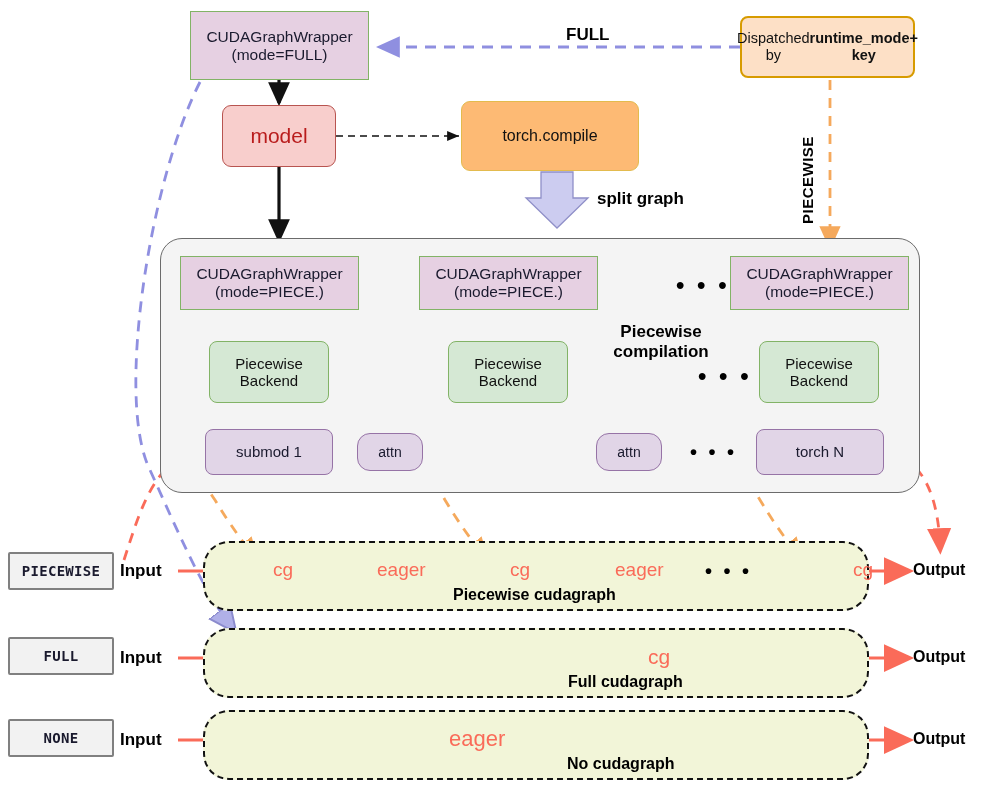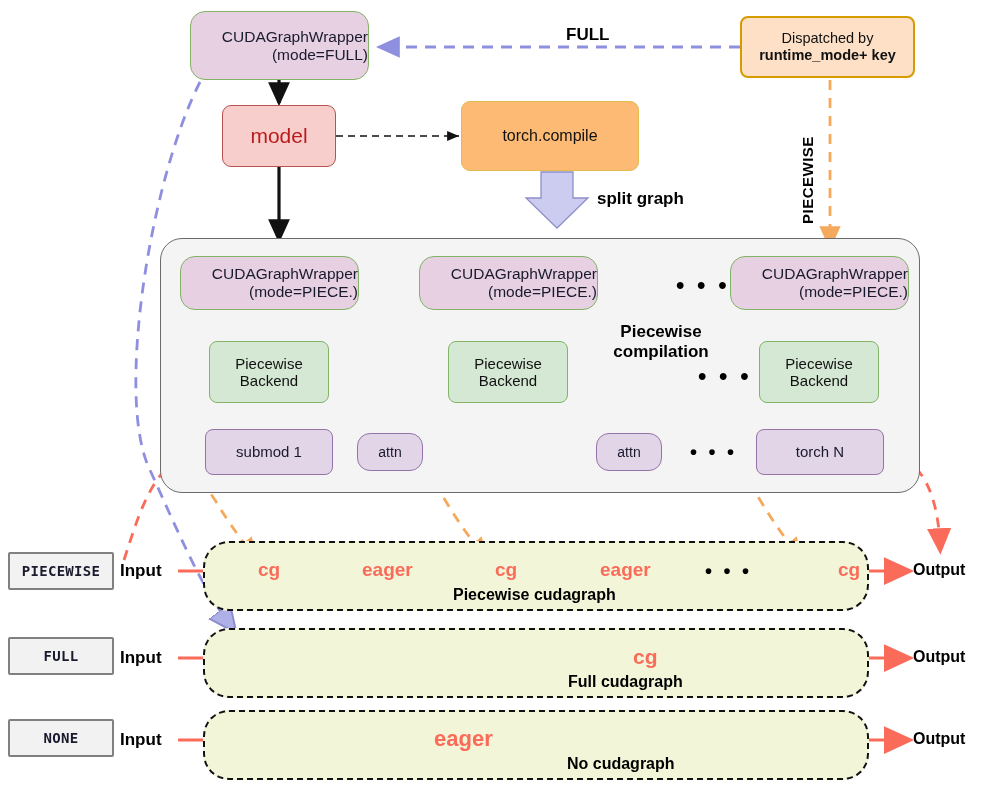--- a/index.html
+++ b/index.html
@@ -5,44 +5,44 @@
   html,body{margin:0;padding:0;background:#ffffff;}
   body{width:985px;height:800px;position:relative;overflow:hidden;
        font-family:"Liberation Sans",sans-serif;color:#000;}
   #stage{position:absolute;left:0;top:0;width:985px;height:800px;}
   svg.layer{position:absolute;left:0;top:0;width:985px;height:800px;pointer-events:none;}
 
   .node{position:absolute;box-sizing:border-box;display:flex;align-items:center;
         justify-content:center;text-align:center;line-height:1.15;}
 
   
-  .cgw{background:#e6d0e2;border:1.6px solid #82b366;border-radius:15px;
-       font-size:15.5px;color:#1a1a2e;align-items:flex-end;}
+  .cgw{background:#e6d0e2;border:1.6px solid #82b366;border-radius:0;
+       font-size:15.5px;color:#1a1a2e;}
   .model{background:#f8cecc;border:1.8px solid #b85450;border-radius:9px;
          font-size:21px;color:#b91c1c;}
   .tcompile{background:#fdba74;border:1.8px solid #e3bb4e;border-radius:9px;
             font-size:16px;color:#111;}
   .dispatch{background:#fde0c6;border:2.4px solid #d79b00;border-radius:8px;
-            font-size:14.5px;color:#111;flex-direction:column;}
+            font-size:14.5px;color:#111;flex-direction:row;}
   .pbackend{background:#d5e8d4;border:1.6px solid #82b366;border-radius:8px;
             font-size:15px;color:#111;}
   .submod{background:#e1d5e7;border:1.7px solid #9673a6;border-radius:8px;
           font-size:15px;color:#1a1a2e;}
   .attn{background:#e1d5e7;border:1.7px solid #9673a6;border-radius:13px;
         font-size:14px;color:#1a1a2e;}
   .groupbox{background:#f4f4f4;border:1.7px solid #6b6b6b;border-radius:22px;}
   .lane{background:#f2f5d8;border:2px dashed #111;border-radius:26px;}
   .modebox{background:#f2f2f2;border:2px solid #808080;border-radius:2px;
            font-family:"DejaVu Sans Mono","Liberation Mono",monospace;
            font-weight:bold;font-size:14px;color:#1a1a2e;letter-spacing:.3px;}
 
   
   .lbl{position:absolute;white-space:nowrap;}
   .lbl-bold{font-weight:bold;color:#000;}
-  .redtxt{color:#fa6b59;font-weight:bold;}
+  .redtxt{color:#fa6b59;font-weight:normal;margin-left:15px;}
   .grouptitle{font-weight:bold;font-size:17px;color:#000;text-align:center;
               line-height:1.18;}
   .vert{transform:rotate(-90deg);transform-origin:left top;font-weight:bold;
         font-size:15px;letter-spacing:.5px;}
   .dots{position:absolute;color:#000;font-weight:bold;font-size:24px;
         letter-spacing:3px;line-height:1;}
   .dots-sm{font-size:20px;}
 </style>
 </head>
 <body>

